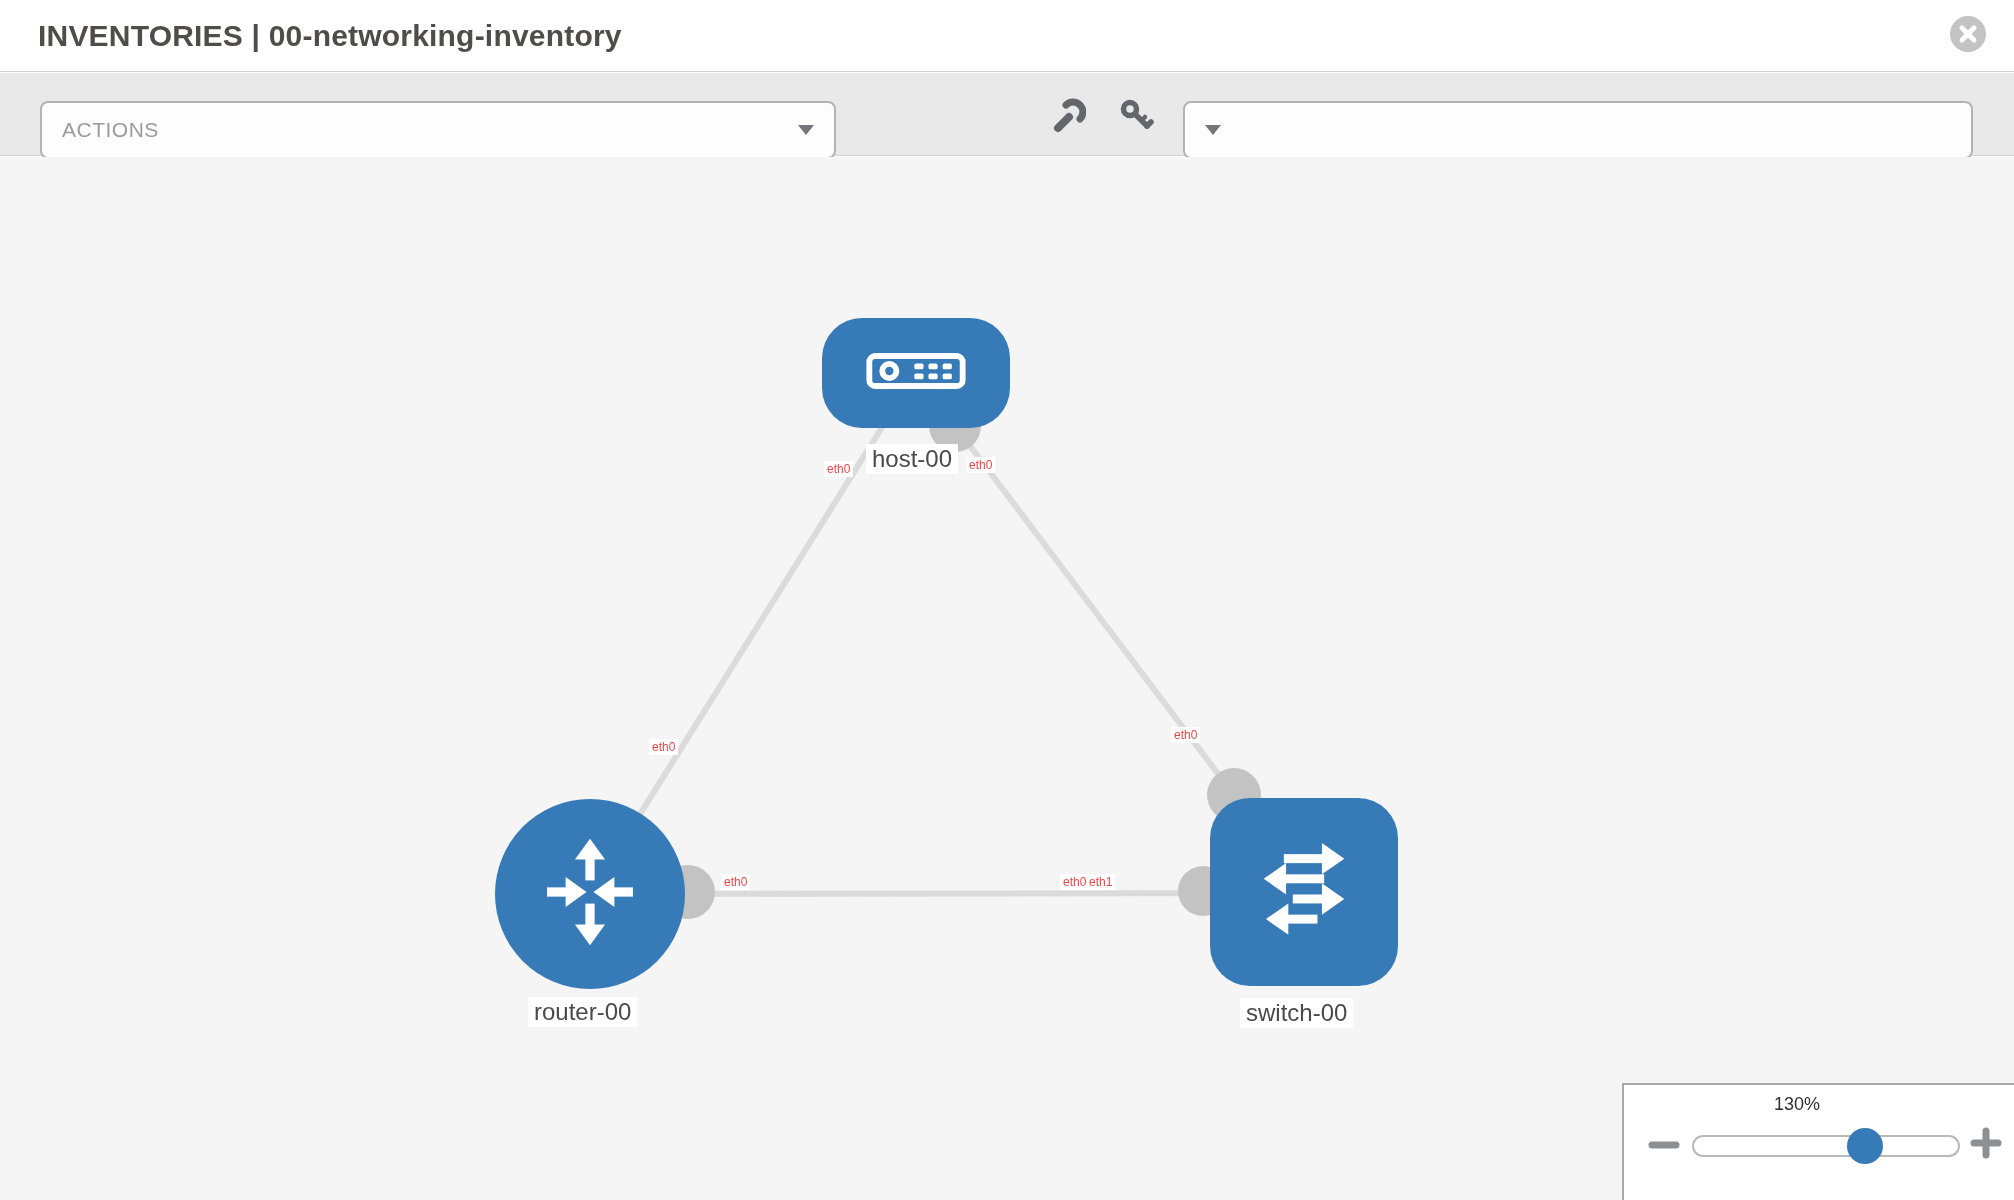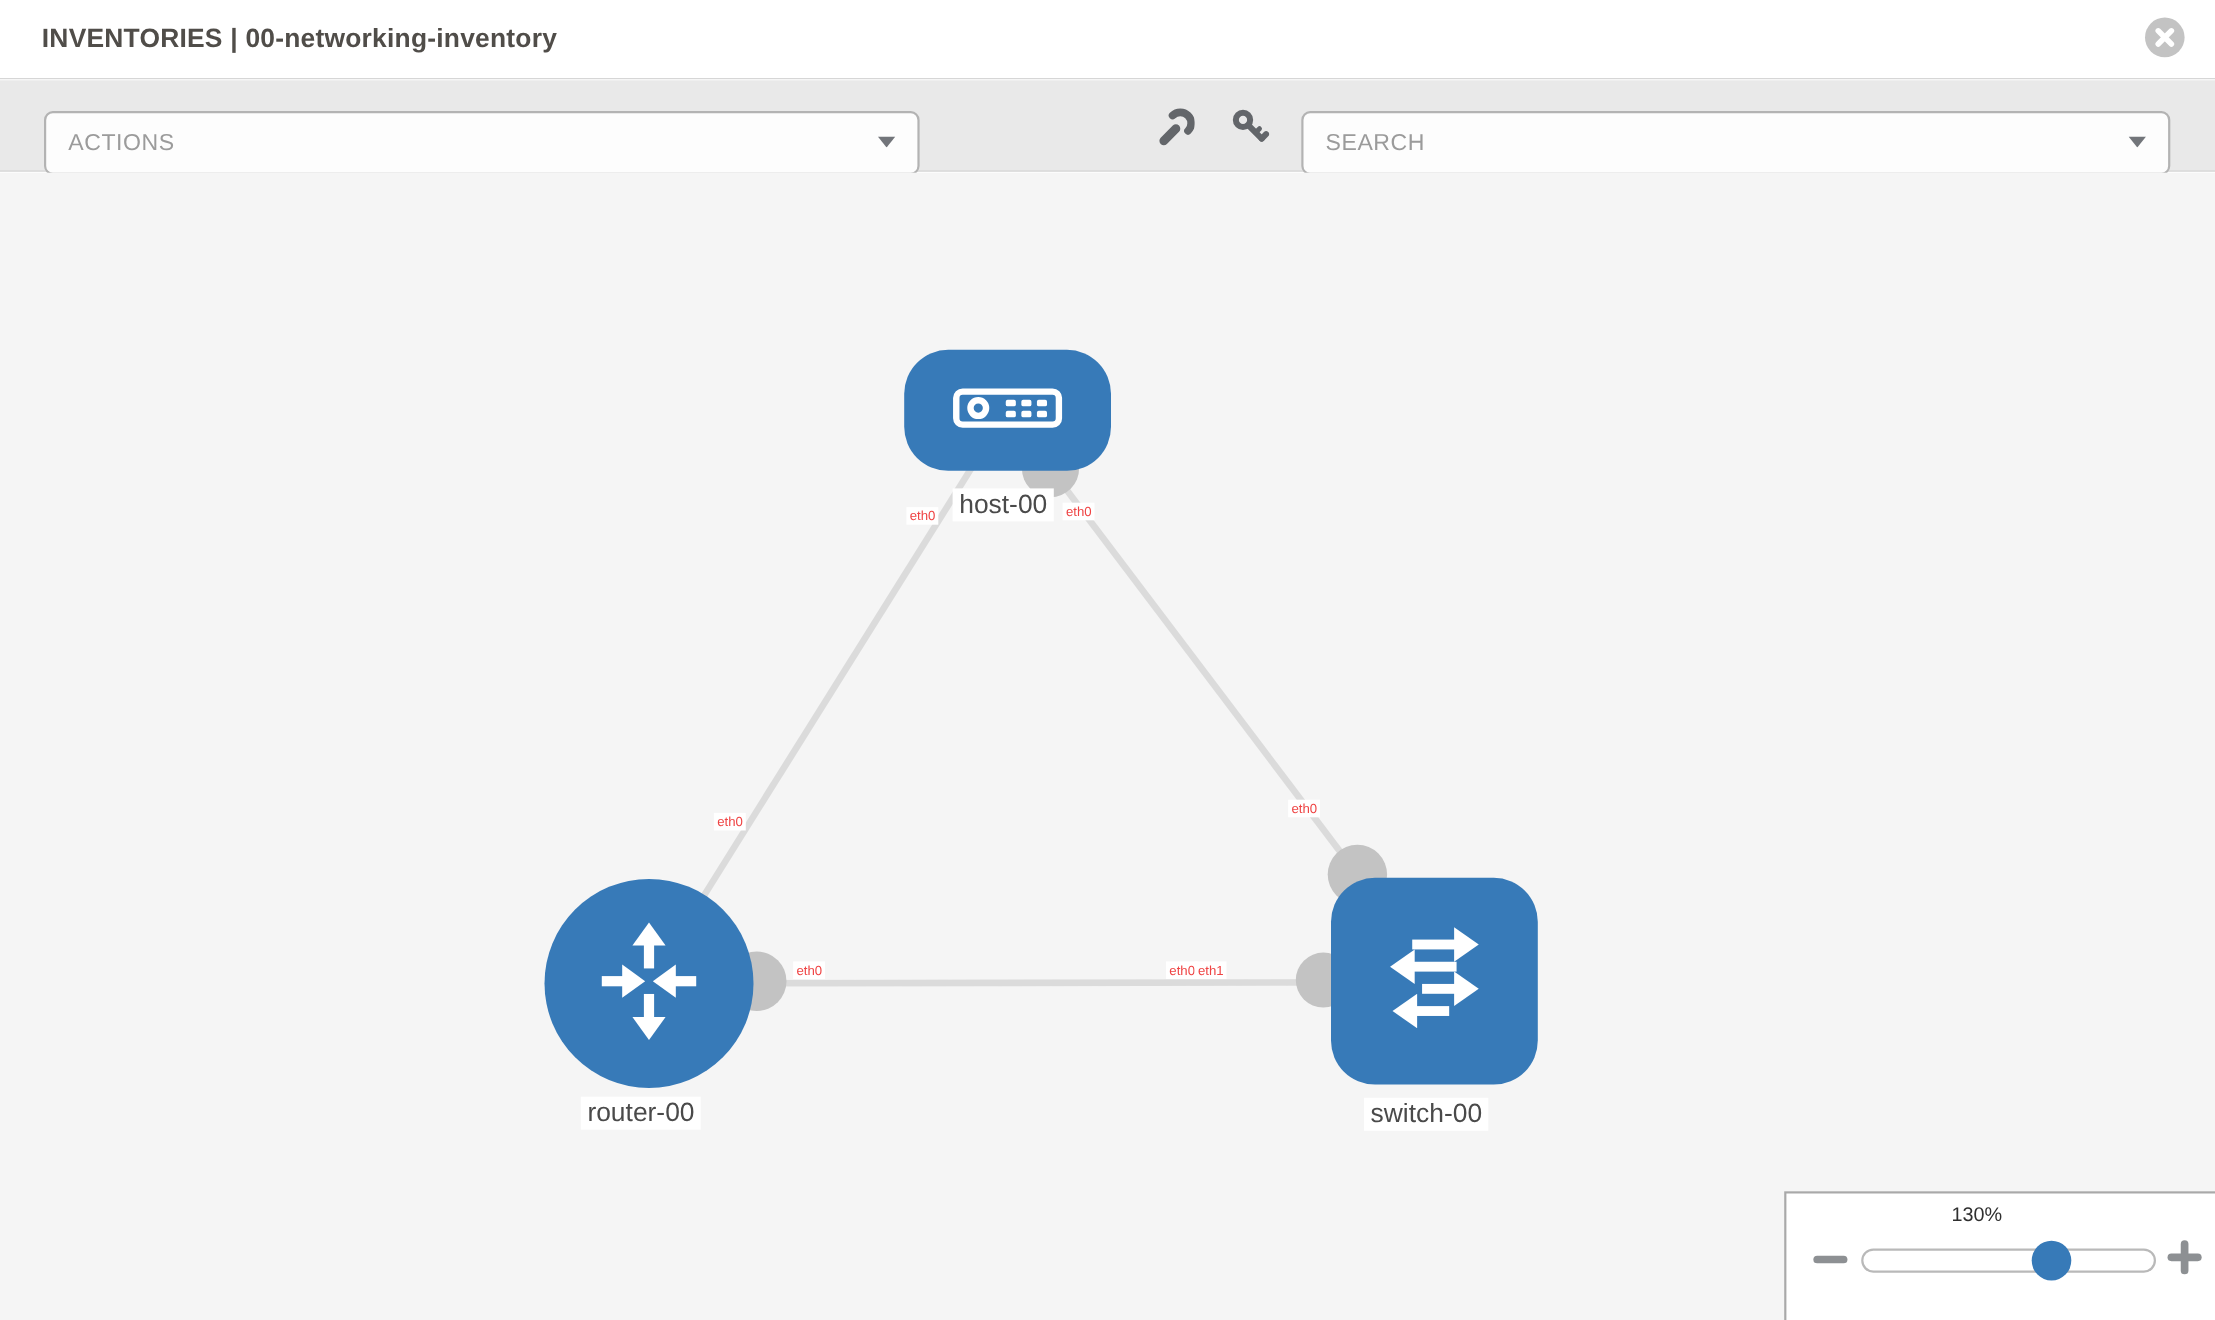--- a/index.html
+++ b/index.html
@@ -3,21 +3,21 @@
 <meta charset="utf-8">
 <style>
   * { margin:0; padding:0; box-sizing:border-box; }
   html,body { width:2014px; height:1200px; overflow:hidden;
     font-family:"Liberation Sans", sans-serif; background:#ffffff; }
 
   
   .header { position:absolute; left:0; top:0; width:2014px; height:72px;
     background:#ffffff; border-bottom:1px solid #d2d2d2; }
   .header-title { position:absolute; left:38px; top:0; height:72px; line-height:72px;
-    font-size:24px; font-weight:bold; color:#504d49; letter-spacing:.2px; }
+    font-size:30px; font-weight:bold; color:#504d49; letter-spacing:.2px; }
   .close-btn { position:absolute; right:28px; top:16px; width:36px; height:36px;
     border-radius:50%; background:#c3c3c3; cursor:pointer; }
   .close-btn svg { position:absolute; left:8px; top:8px; }
 
   
   .toolbar { position:absolute; left:0; top:73px; width:2014px; height:83px;
     background:#e9e9e9; border-bottom:1px solid #d2d2d2; }
   .dropdown { position:absolute; top:12px; height:58px; background:#fdfdfd;
     border:2px solid #b3b3b3; border-radius:8px; display:flex; align-items:center;
     padding:0 20px; cursor:pointer;margin-top:16px; }
@@ -104,21 +104,20 @@
           <circle cx="12" cy="12" r="6.5" stroke-width="5.5"></circle>
           <line x1="17" y1="17" x2="29" y2="29" stroke-width="5.5"></line>
           <line x1="29" y1="29" x2="33" y2="25" stroke-width="5.5"></line>
           <line x1="23.5" y1="23.5" x2="27" y2="20" stroke-width="4.5"></line>
         </g>
       </svg>
     </span>
   </div>
 
   <div class="dropdown dd-search">
-    <span class="ph">SEARCH</span>
     <span>
       <svg width="16" height="10" viewBox="0 0 16 10">
           <polygon points="0,0 16,0 8,10" fill="#72757a"></polygon>
         </svg>
     </span>
   </div>
 </div>
 
 <div class="canvas">
 

